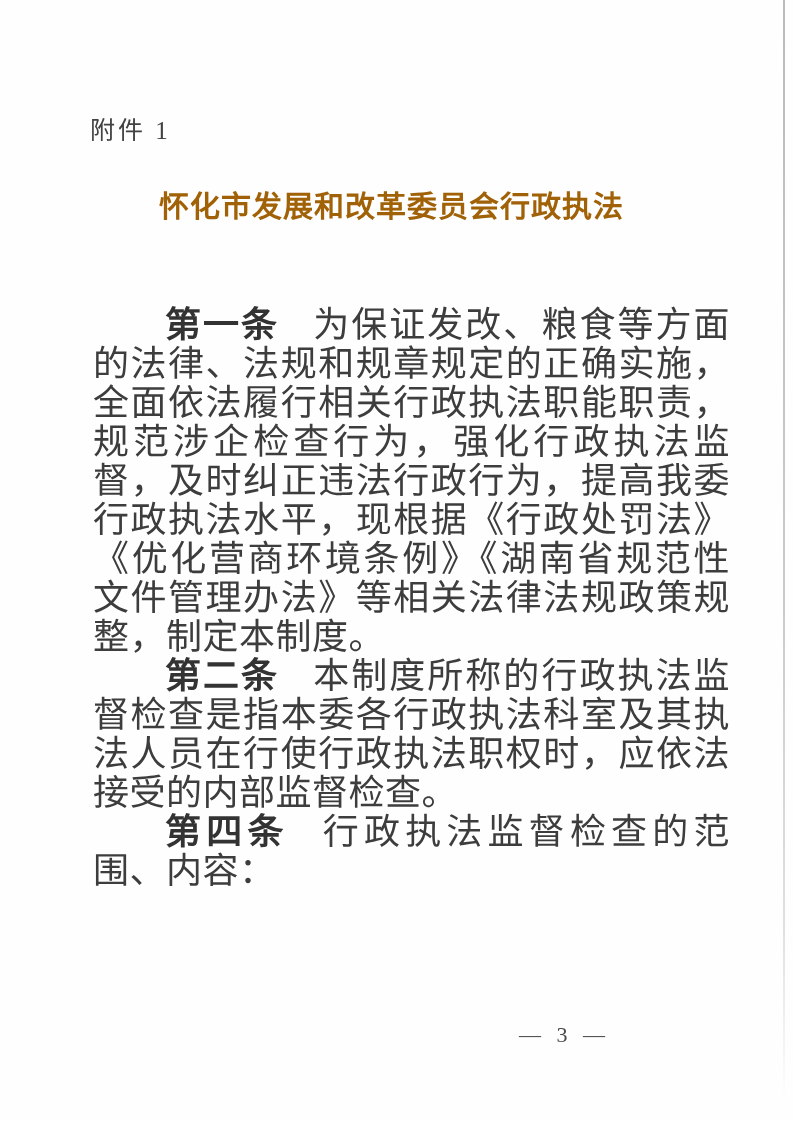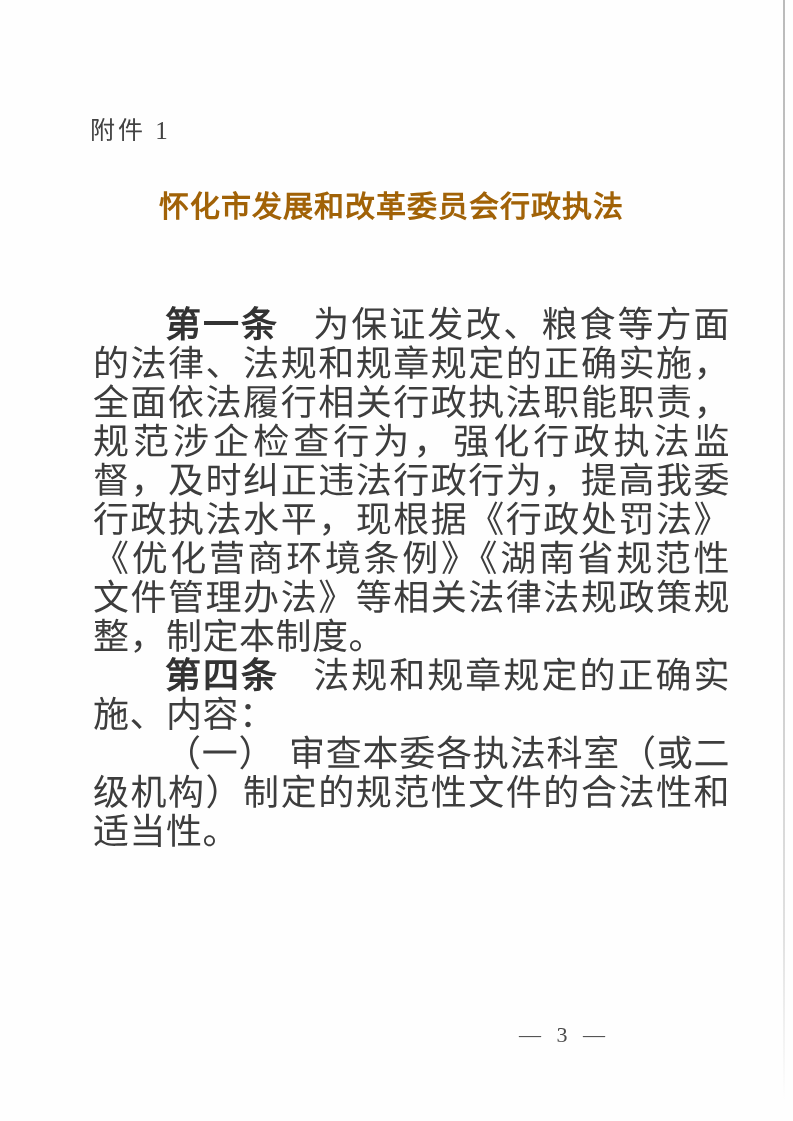--- a/index.html
+++ b/index.html
@@ -91,25 +91,25 @@
   <div class="attachment">附件 1</div>
 
   <h1 class="title">
     <span class="title-line">怀化市发展和改革委员会行政执法</span>
   </h1>
 
   <div class="body-text">
 
     <p><span class="article-label">第一条</span><span>为保证发改、粮食等方面的法律、法规和规章规定的正确实施，全面依法履行相关行政执法职能职责，规范涉企检查行为，强化行政执法监督，及时纠正违法行政行为，提高我委行政执法水平，现根据《行政处罚法》《优化营商环境条例》《湖南省规范性文件管理办法》等相关法律法规政策规整，制定本制度。</span></p>
 
+    <p><span class="article-label">第二条</span><span>本制度所称的行政执法监督检查是指本委各行政执法科室及其执法人员在行使行政执法职权时，应依法接受的内部监督检查。</span></p>
 
 
-    <p><span class="article-label">第四条</span><span>法规和规章规定的正确实施、内容：</span></p>
+    <p><span class="article-label">第四条</span><span>行政执法监督检查的范围、内容：</span></p>
 
-    <p><span class="item-label">（一）</span><span>审查本委各执法科室（或二级机构）制定的规范性文件的合法性和适当性。</span></p>
 
 
 
   </div>
 
   <div class="page-number">— 3 —</div>
 
   <div class="scan-line"></div>
 
 </div>

